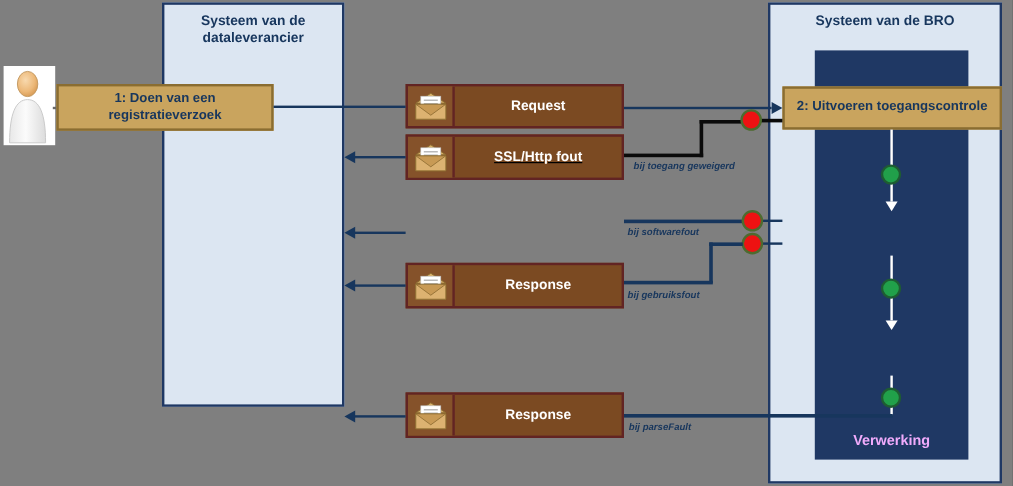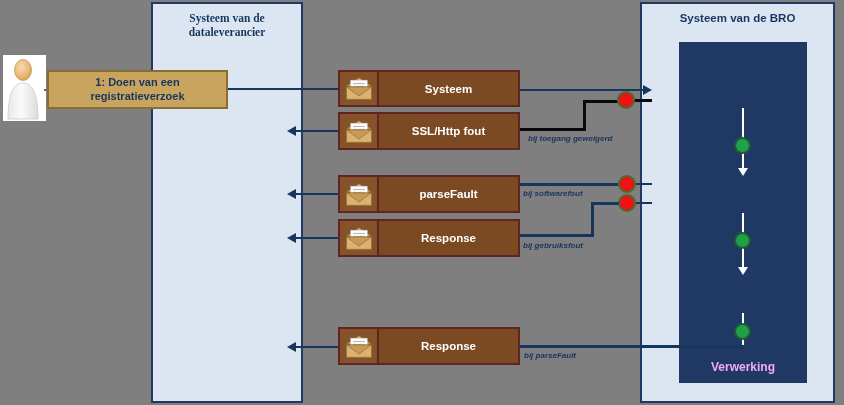--- a/index.html
+++ b/index.html
@@ -35,21 +35,21 @@
     background:#ee1212;border:2px solid #4e6b2f;box-sizing:border-box;}
   .dot-green{position:absolute;width:17px;height:17px;border-radius:50%;
     background:#21a04a;border:2px solid #1e5c32;box-sizing:border-box;}
   .actor-box{position:absolute;left:3px;top:55px;width:43px;height:66px;background:#ffffff;}
 </style>
 </head>
 <body>
 
 <div id="stage">
 
-  <div class="lane" style="left:151px;top:2px;width:152px;height:401px;font-family:Liberation Serif, serif;">
+  <div class="lane" style="left:135px;top:2px;width:152px;height:337px;">
     <div class="lane-title">Systeem van de dataleverancier</div>
   </div>
 
   <div class="lane" style="left:640px;top:2px;width:195px;height:401px;">
     <div class="lane-title">Systeem van de BRO</div>
   </div>
 
   <div class="process-rect" style="left:679px;top:42px;width:128px;height:341px;">
     <div class="process-label">Verwerking</div>
   </div>
@@ -71,65 +71,54 @@
       <ellipse cx="20" cy="15" rx="8.5" ry="10.5" fill="url(#headg)" stroke="#c39a62" stroke-width="0.8"></ellipse>
       <path d="M5 64 C5 40 10 28 20 28 C30 28 35 40 35 64 Z" fill="url(#bodyg)" stroke="#c9c9c9" stroke-width="0.8"></path>
     </svg>
   </div>
   <div class="hline" style="left:44px;top:89px;width:5px;background:#6a6a6a;"></div>
 
   <div class="step-box" style="left:47px;top:70px;width:181px;height:39px;">
     <span>1: Doen van een registratieverzoek</span>
   </div>
 
+  <div class="step-box" style="left:652px;top:72px;width:183px;height:36px;">
+    <span>2: Uitvoeren toegangscontrole</span>
+  </div>
 
   <div class="msg-box" style="left:338px;top:70px;width:182px;height:37px;">
     <div class="msg-icon">
       <svg width="30" height="25" viewBox="0 0 36 30">
         <path d="M3 12 L18 2 L33 12 Z" fill="#d9b06a" stroke="#8a6a30" stroke-width="1"></path>
         <rect x="8" y="5" width="20" height="16" fill="#ffffff" stroke="#bbb" stroke-width="0.6"></rect>
         <line x1="11" y1="9" x2="25" y2="9" stroke="#b9b9b9" stroke-width="1.4"></line>
         <line x1="11" y1="12.5" x2="25" y2="12.5" stroke="#b9b9b9" stroke-width="1.4"></line>
         <line x1="11" y1="16" x2="25" y2="16" stroke="#b9b9b9" stroke-width="1.4"></line>
         <path d="M3 13 L33 13 L33 28 L3 28 Z" fill="#c89a55" stroke="#8a6a30" stroke-width="1"></path>
         <path d="M3 13 L18 24 L33 13 L33 28 L3 28 Z" fill="#dcb271" stroke="#8a6a30" stroke-width="0.8"></path>
       </svg>
     </div>
-    <div class="msg-label">Systeem</div>
+    <div class="msg-label">Request</div>
   </div>
 
-  <div class="msg-box" style="left:338px;top:112px;width:182px;height:38px;">
+  <div class="msg-box" style="left:338px;top:112px;width:182px;height:38px;text-decoration:underline;">
     <div class="msg-icon">
       <svg width="30" height="25" viewBox="0 0 36 30">
         <path d="M3 12 L18 2 L33 12 Z" fill="#d9b06a" stroke="#8a6a30" stroke-width="1"></path>
         <rect x="8" y="5" width="20" height="16" fill="#ffffff" stroke="#bbb" stroke-width="0.6"></rect>
         <line x1="11" y1="9" x2="25" y2="9" stroke="#b9b9b9" stroke-width="1.4"></line>
         <line x1="11" y1="12.5" x2="25" y2="12.5" stroke="#b9b9b9" stroke-width="1.4"></line>
         <line x1="11" y1="16" x2="25" y2="16" stroke="#b9b9b9" stroke-width="1.4"></line>
         <path d="M3 13 L33 13 L33 28 L3 28 Z" fill="#c89a55" stroke="#8a6a30" stroke-width="1"></path>
         <path d="M3 13 L18 24 L33 13 L33 28 L3 28 Z" fill="#dcb271" stroke="#8a6a30" stroke-width="0.8"></path>
       </svg>
     </div>
     <div class="msg-label">SSL/Http fout</div>
   </div>
 
-  <div class="msg-box" style="left:338px;top:175px;width:182px;height:38px;">
-    <div class="msg-icon">
-      <svg width="30" height="25" viewBox="0 0 36 30">
-        <path d="M3 12 L18 2 L33 12 Z" fill="#d9b06a" stroke="#8a6a30" stroke-width="1"></path>
-        <rect x="8" y="5" width="20" height="16" fill="#ffffff" stroke="#bbb" stroke-width="0.6"></rect>
-        <line x1="11" y1="9" x2="25" y2="9" stroke="#b9b9b9" stroke-width="1.4"></line>
-        <line x1="11" y1="12.5" x2="25" y2="12.5" stroke="#b9b9b9" stroke-width="1.4"></line>
-        <line x1="11" y1="16" x2="25" y2="16" stroke="#b9b9b9" stroke-width="1.4"></line>
-        <path d="M3 13 L33 13 L33 28 L3 28 Z" fill="#c89a55" stroke="#8a6a30" stroke-width="1"></path>
-        <path d="M3 13 L18 24 L33 13 L33 28 L3 28 Z" fill="#dcb271" stroke="#8a6a30" stroke-width="0.8"></path>
-      </svg>
-    </div>
-    <div class="msg-label">parseFault</div>
-  </div>
 
   <div class="msg-box" style="left:338px;top:219px;width:182px;height:38px;">
     <div class="msg-icon">
       <svg width="30" height="25" viewBox="0 0 36 30">
         <path d="M3 12 L18 2 L33 12 Z" fill="#d9b06a" stroke="#8a6a30" stroke-width="1"></path>
         <rect x="8" y="5" width="20" height="16" fill="#ffffff" stroke="#bbb" stroke-width="0.6"></rect>
         <line x1="11" y1="9" x2="25" y2="9" stroke="#b9b9b9" stroke-width="1.4"></line>
         <line x1="11" y1="12.5" x2="25" y2="12.5" stroke="#b9b9b9" stroke-width="1.4"></line>
         <line x1="11" y1="16" x2="25" y2="16" stroke="#b9b9b9" stroke-width="1.4"></line>
         <path d="M3 13 L33 13 L33 28 L3 28 Z" fill="#c89a55" stroke="#8a6a30" stroke-width="1"></path>

